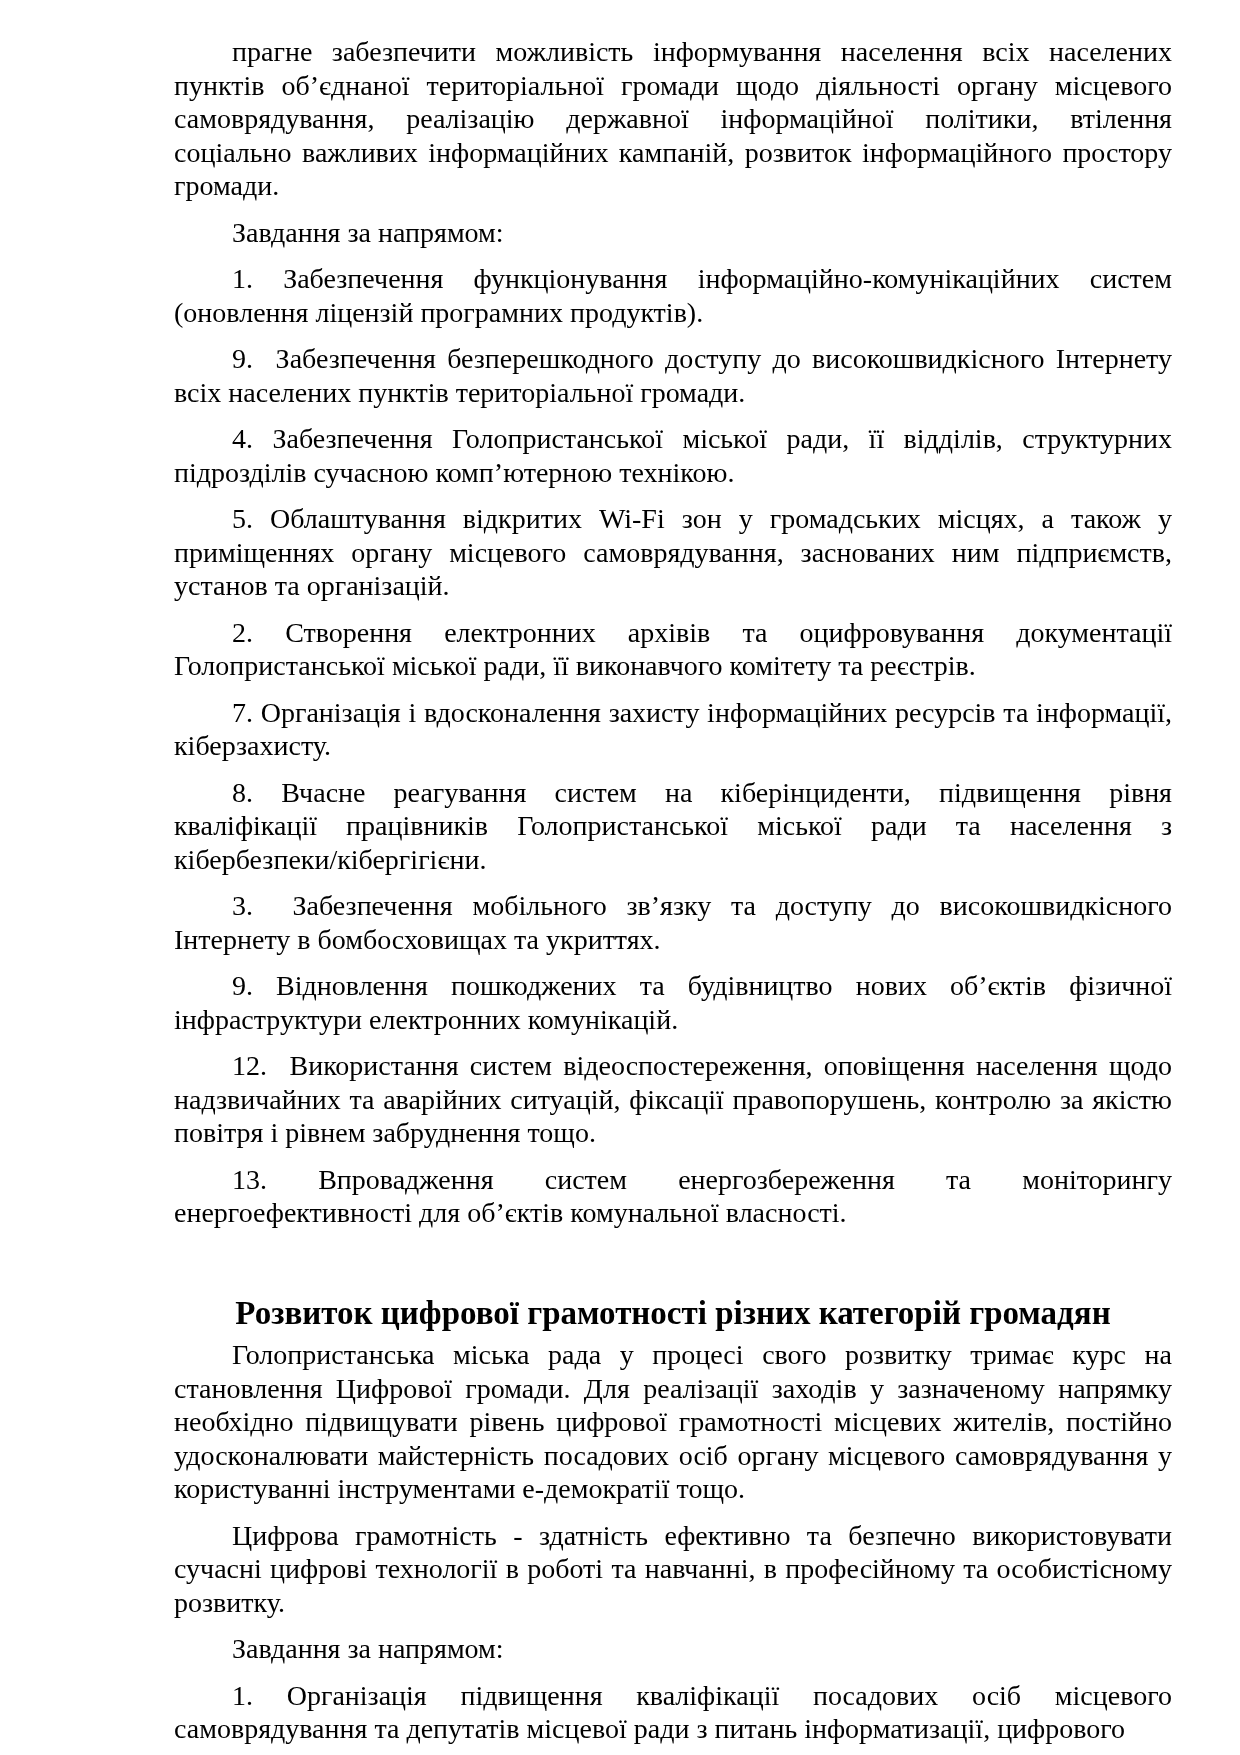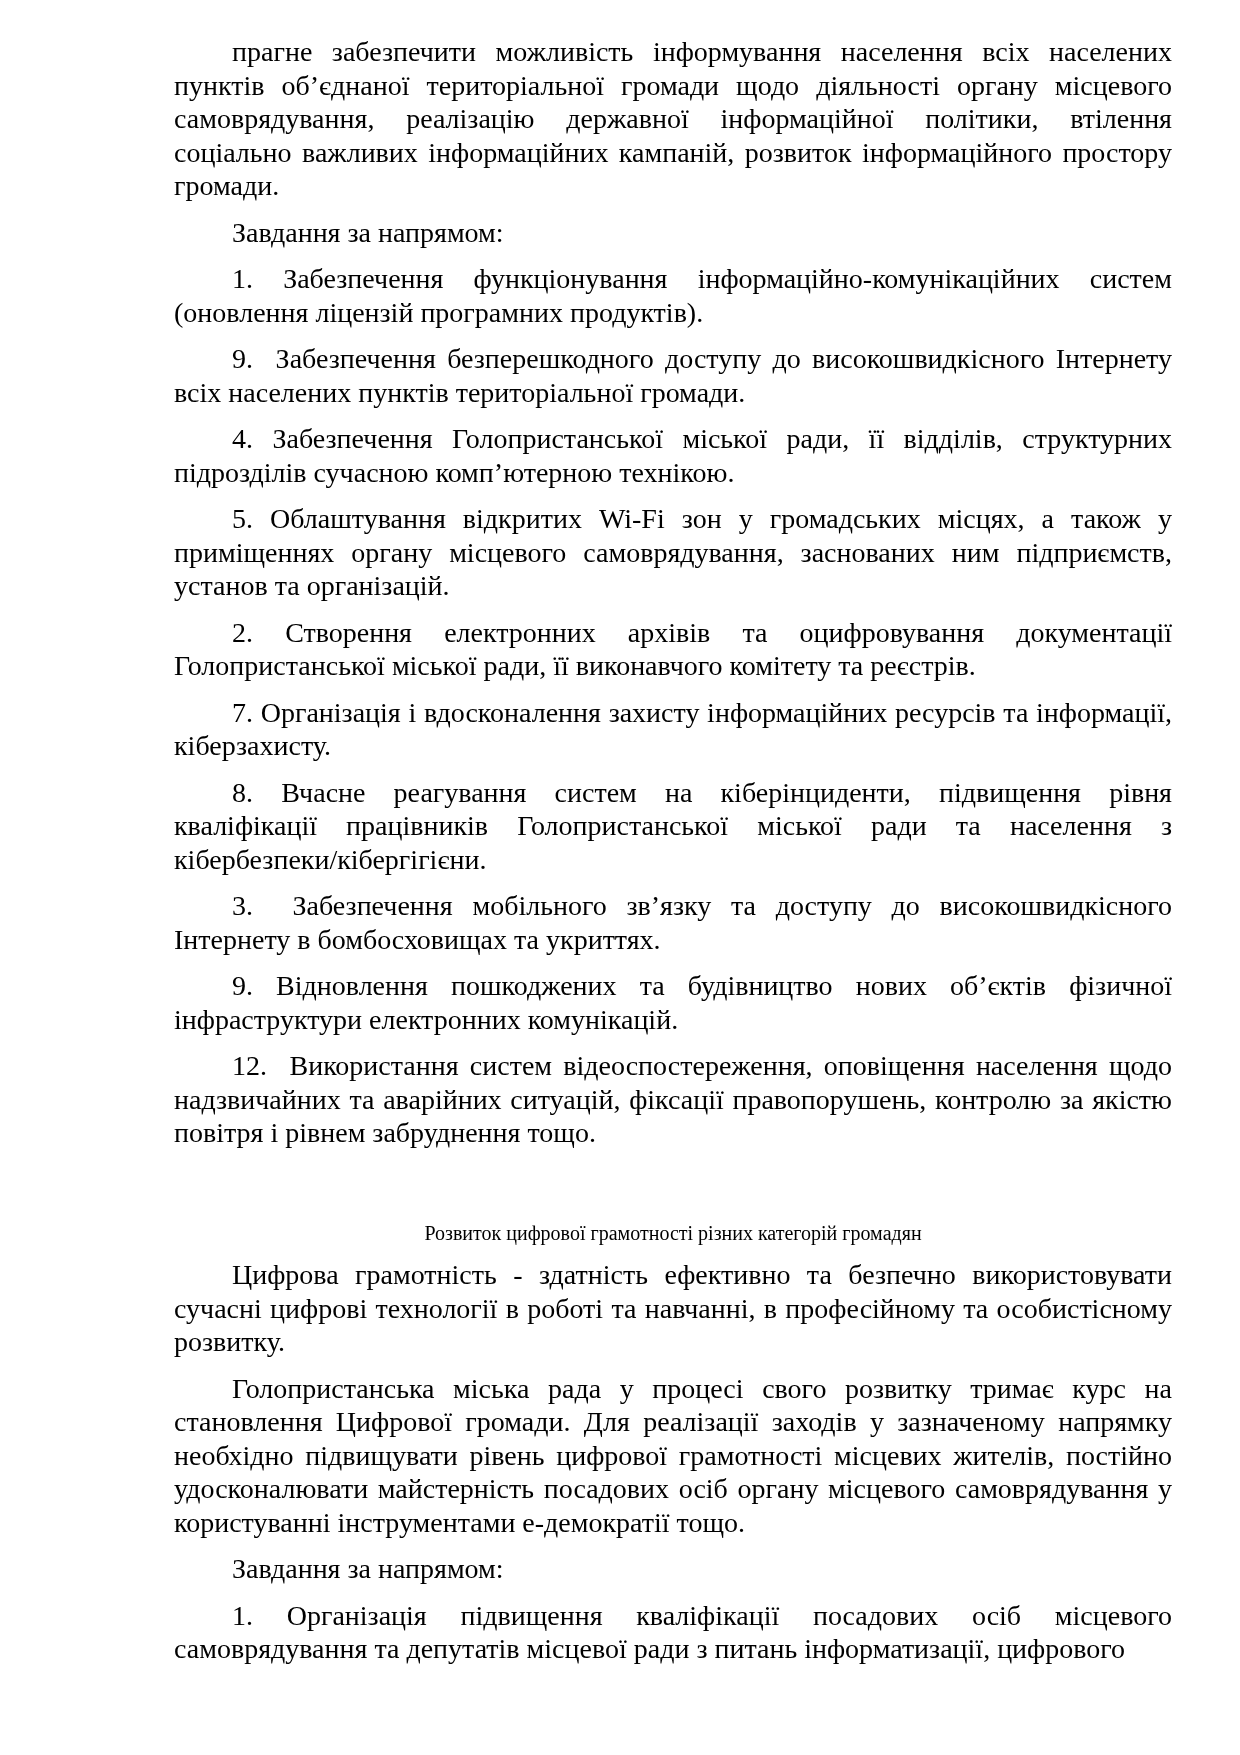--- a/index.html
+++ b/index.html
@@ -27,22 +27,22 @@
   .par {
     margin: 13px;
     text-indent: 58px;
     text-align: justify;
     white-space: pre-wrap;
   }
   .heading {
     margin: 67px 0 8px 0;
     padding: 0;
     text-align: center;
-    font-weight: normal;
-    font-size: 20px;
+    font-weight: bold;
+    font-size: 33px;
     line-height: 33.5px;
   }
   .sec2-par {
     margin-top: 6px;
   }
 </style>
 </head>
 <body>
 
 <div class="page">
@@ -55,24 +55,25 @@
     <p class="par">1. Забезпечення функціонування інформаційно-комунікаційних систем (оновлення ліцензій програмних продуктів).</p>
     <p class="par">9.  Забезпечення безперешкодного доступу до високошвидкісного Інтернету всіх населених пунктів територіальної громади.</p>
     <p class="par">4. Забезпечення Голопристанської міської ради, її відділів, структурних підрозділів сучасною комп’ютерною технікою.</p>
     <p class="par">5. Облаштування відкритих Wi-Fi зон у громадських місцях, а також у приміщеннях органу місцевого самоврядування, заснованих ним підприємств, установ та організацій.</p>
     <p class="par">2. Створення електронних архівів та оцифровування документації Голопристанської міської ради, її виконавчого комітету та реєстрів.</p>
     <p class="par">7. Організація і вдосконалення захисту інформаційних ресурсів та інформації, кіберзахисту.</p>
     <p class="par">8. Вчасне реагування систем на кіберінциденти, підвищення рівня кваліфікації працівників Голопристанської міської ради та населення з кібербезпеки/кібергігієни.</p>
     <p class="par">3.  Забезпечення мобільного зв’язку та доступу до високошвидкісного Інтернету в бомбосховищах та укриттях.</p>
     <p class="par">9. Відновлення пошкоджених та будівництво нових об’єктів фізичної інфраструктури електронних комунікацій.</p>
     <p class="par">12.  Використання систем відеоспостереження, оповіщення населення щодо надзвичайних та аварійних ситуацій, фіксації правопорушень, контролю за якістю повітря і рівнем забруднення тощо.</p>
+    <p class="par">13. Впровадження систем енергозбереження та моніторингу енергоефективності для об’єктів комунальної власності.</p>
 
     <h2 class="heading">Розвиток цифрової грамотності різних категорій громадян</h2>
 
+    <p class="par sec2-par">Голопристанська міська рада у процесі свого розвитку тримає курс на становлення Цифрової громади. Для реалізації заходів у зазначеному напрямку необхідно підвищувати рівень цифрової грамотності місцевих жителів, постійно удосконалювати майстерність посадових осіб органу місцевого самоврядування у користуванні інструментами е-демократії тощо.</p>
     <p class="par sec2-par">Цифрова грамотність - здатність ефективно та безпечно використовувати сучасні цифрові технології в роботі та навчанні, в професійному та особистісному розвитку.</p>
-    <p class="par sec2-par">Голопристанська міська рада у процесі свого розвитку тримає курс на становлення Цифрової громади. Для реалізації заходів у зазначеному напрямку необхідно підвищувати рівень цифрової грамотності місцевих жителів, постійно удосконалювати майстерність посадових осіб органу місцевого самоврядування у користуванні інструментами е-демократії тощо.</p>
 
     <p class="par sec2-par">Завдання за напрямом:</p>
 
     <p class="par sec2-par">1. Організація підвищення кваліфікації посадових осіб місцевого самоврядування та депутатів місцевої ради з питань інформатизації, цифрового</p>
 
   </div>
 </div>
 
 </body></html>

